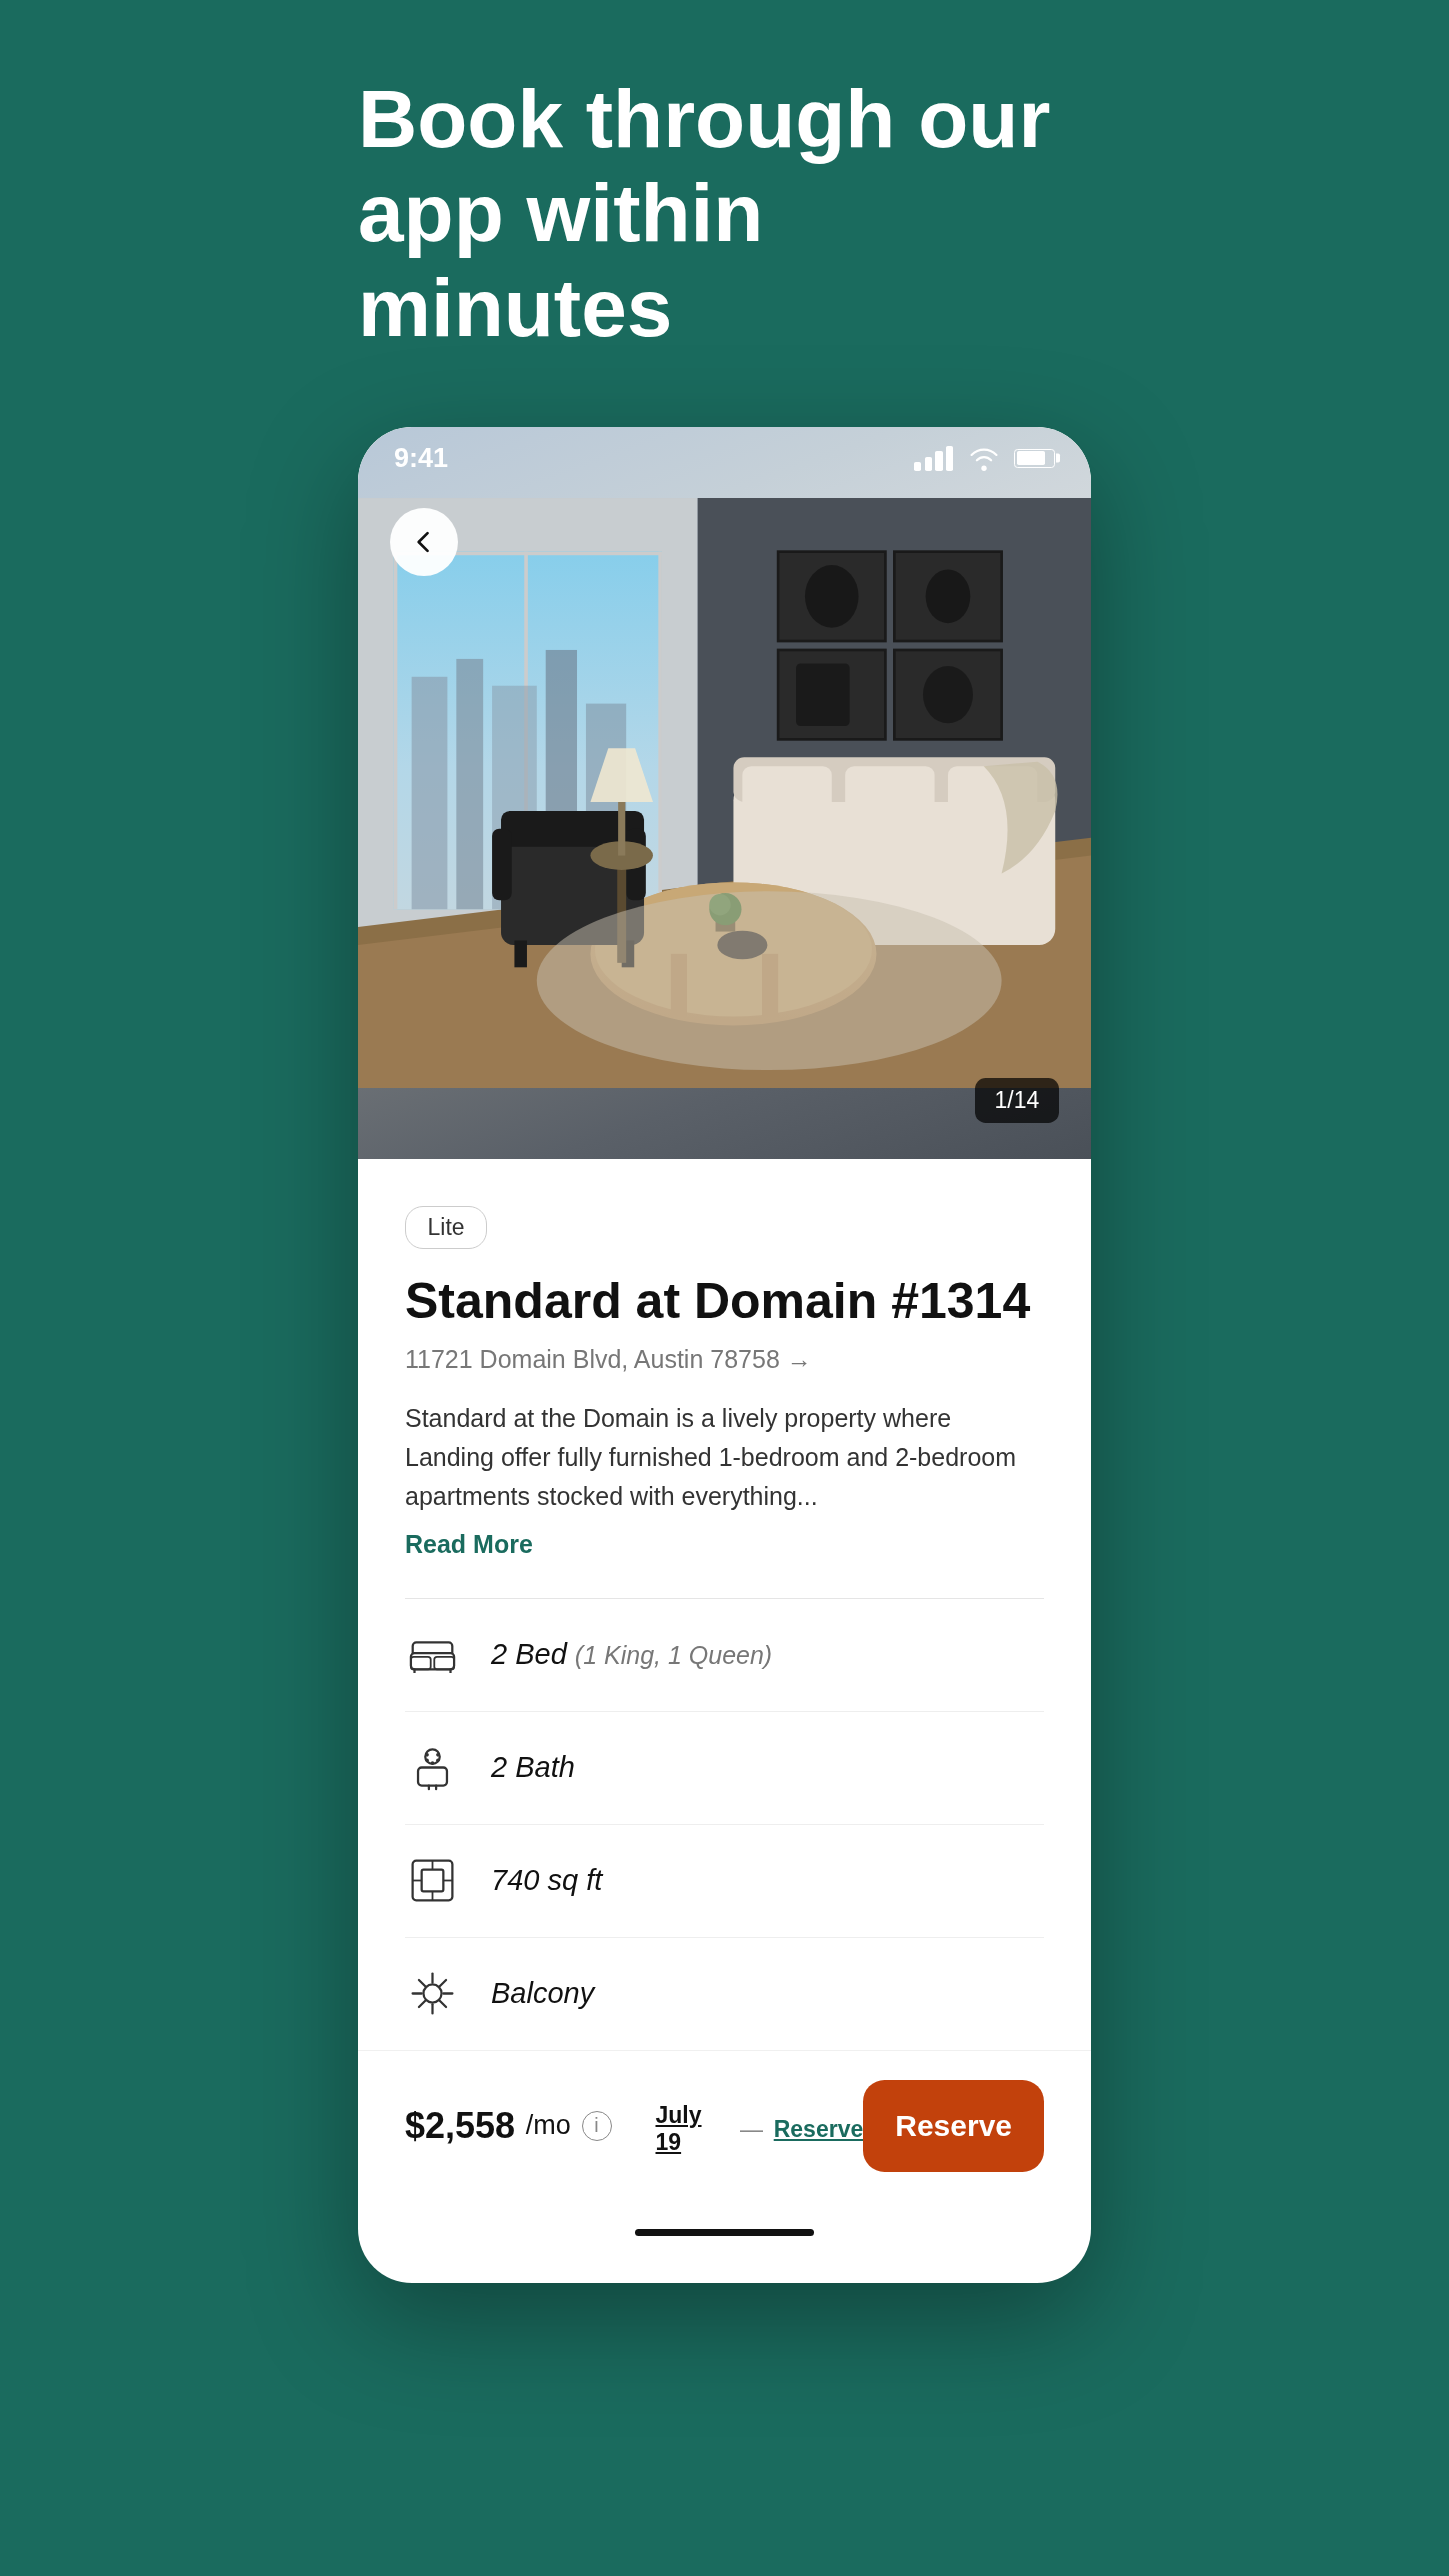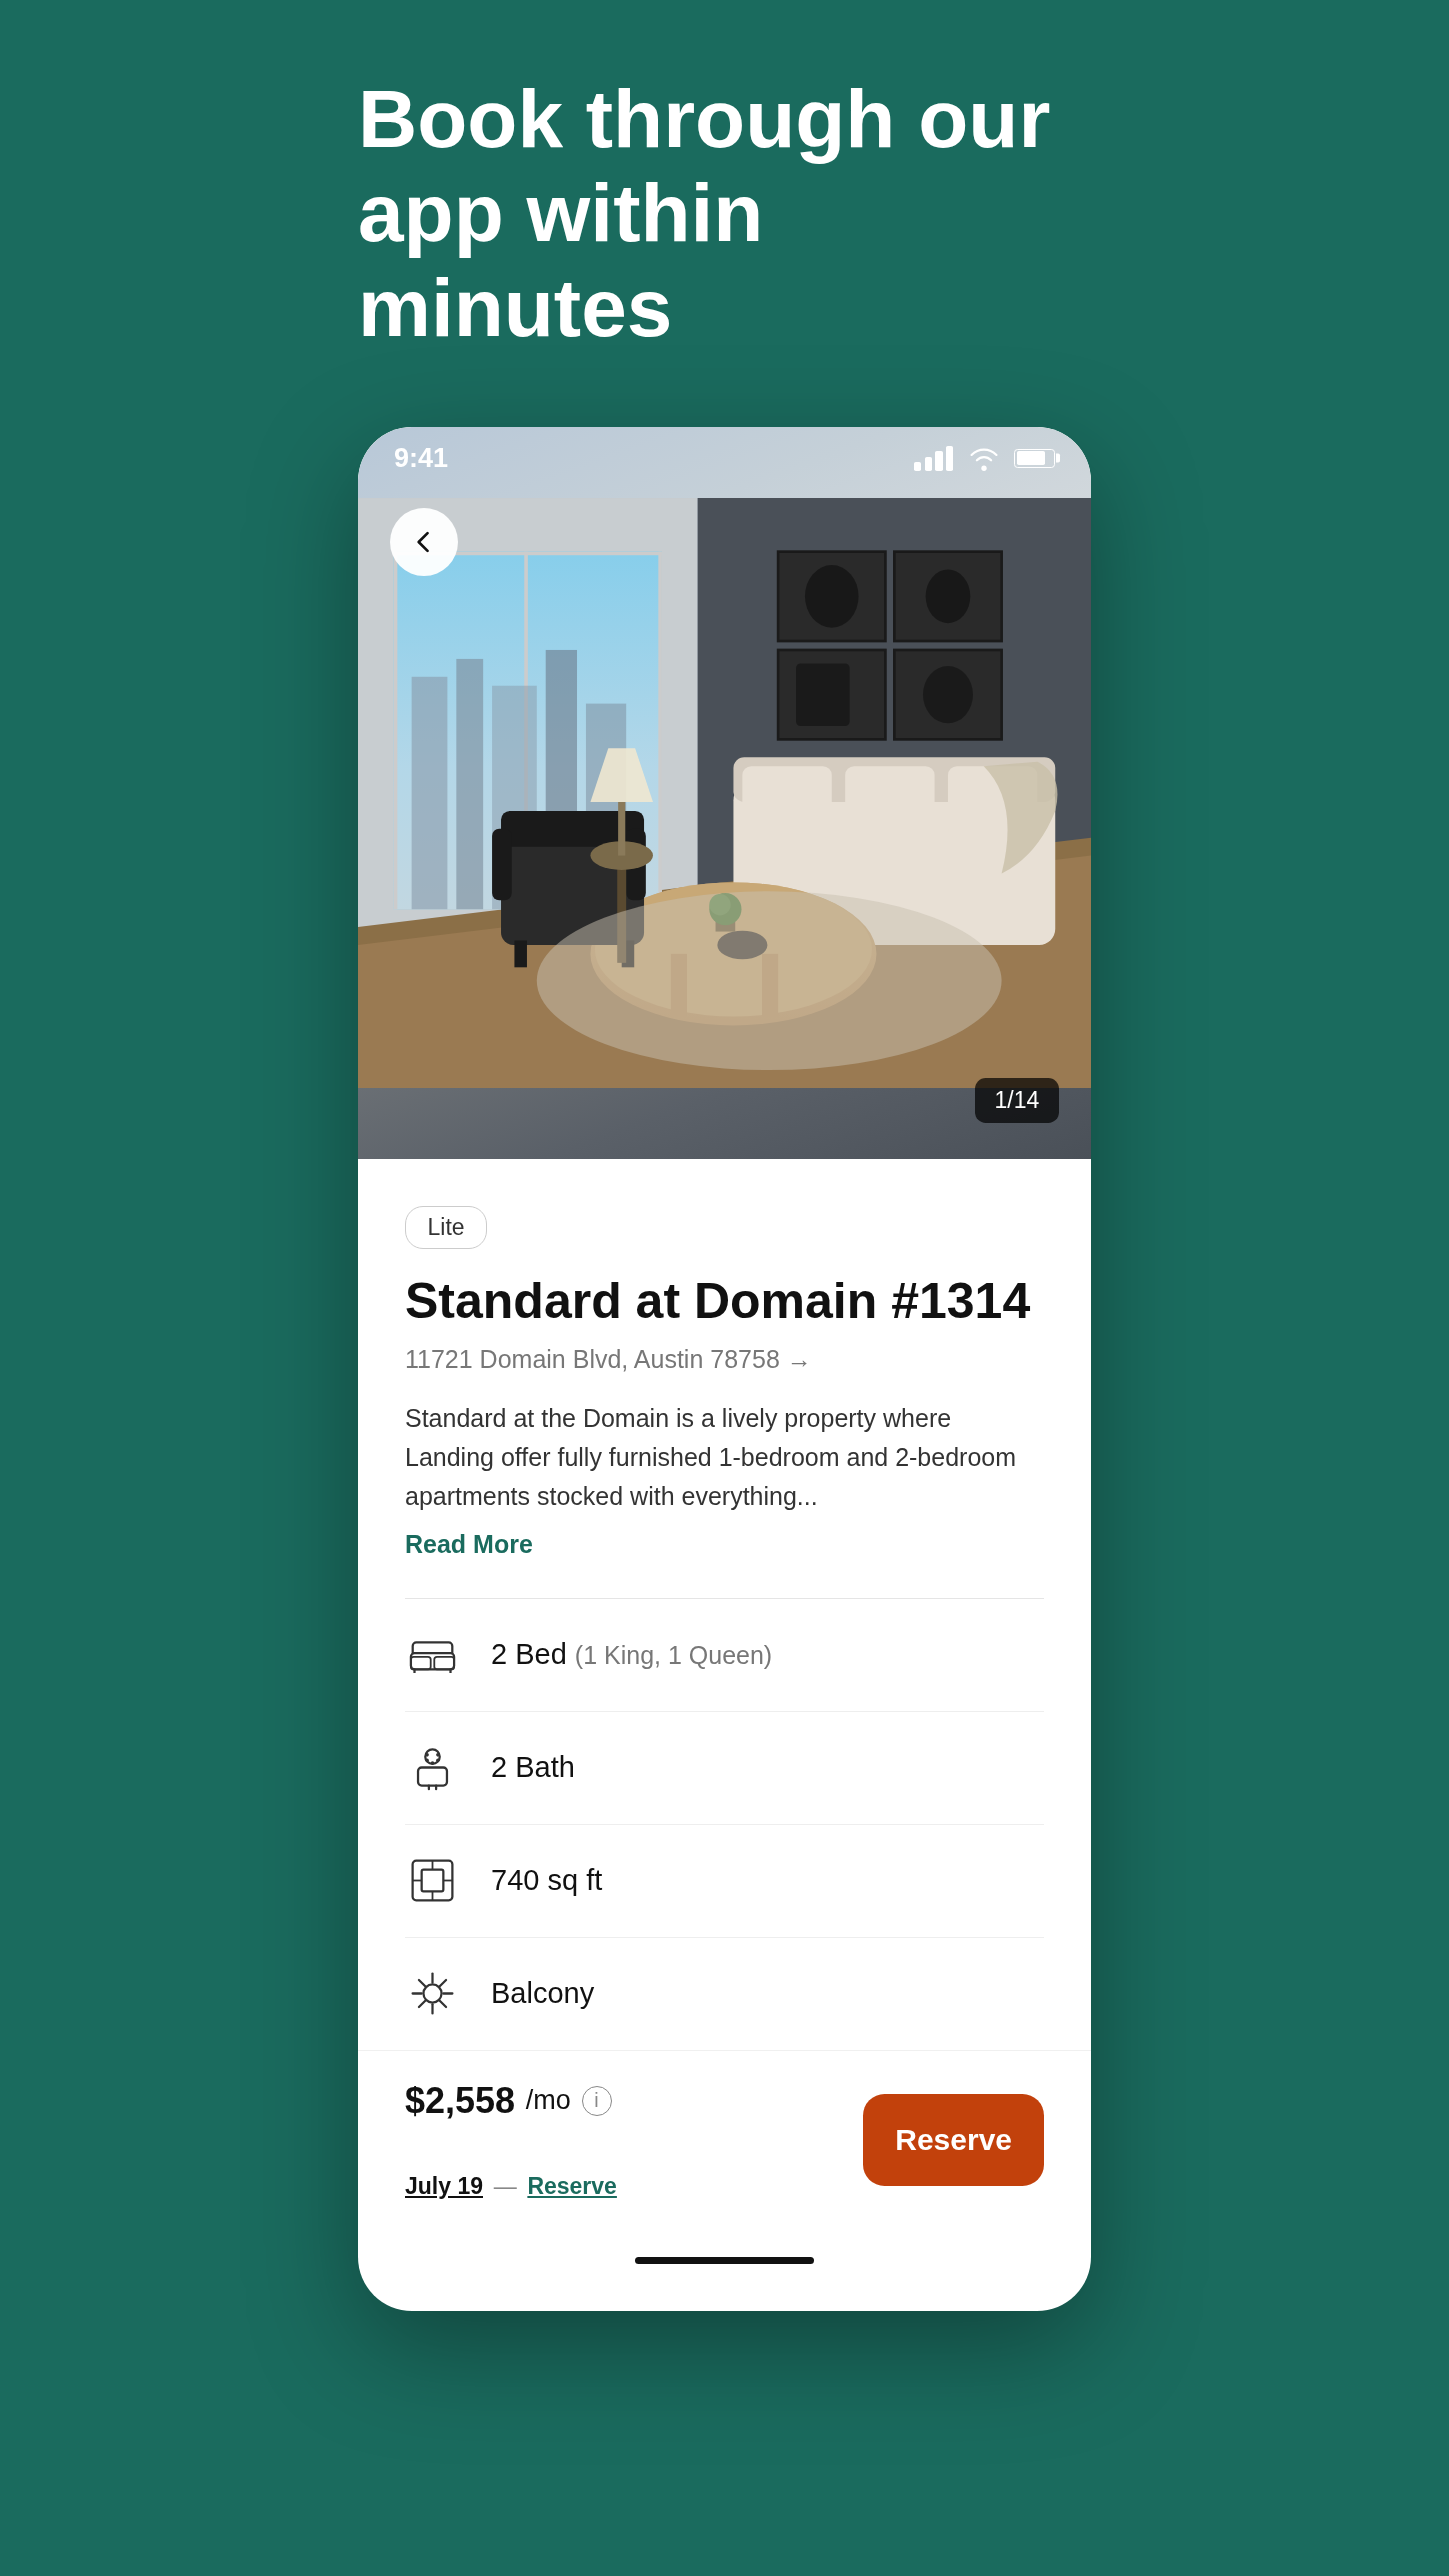--- a/index.html
+++ b/index.html
@@ -222,20 +222,21 @@
     .amenities {
       padding: 0;
     }
 
     .amenity-row {
       display: flex;
       align-items: center;
       gap: 32px;
       padding: 29px 0;
       border-bottom: 0.9px solid #eeeeee;
+      font-style: italic;
     }
 
     .amenity-icon {
       width: 54px;
       height: 54px;
       display: flex;
       align-items: center;
       justify-content: center;
       flex-shrink: 0;
     }
@@ -255,21 +256,21 @@
       background: #ffffff;
       padding: 29px 47px 43px;
       display: flex;
       align-items: center;
       justify-content: space-between;
       border-top: 0.9px solid #f0f0f0;
     }
 
     .price-section {
       display: flex;
-      flex-direction: column;
+      flex-direction: row;
       gap: 44px;
     }
 
     .price-line {
       display: flex;
       align-items: center;
       gap: 10.7px;
     }
 
     .price-amount {

